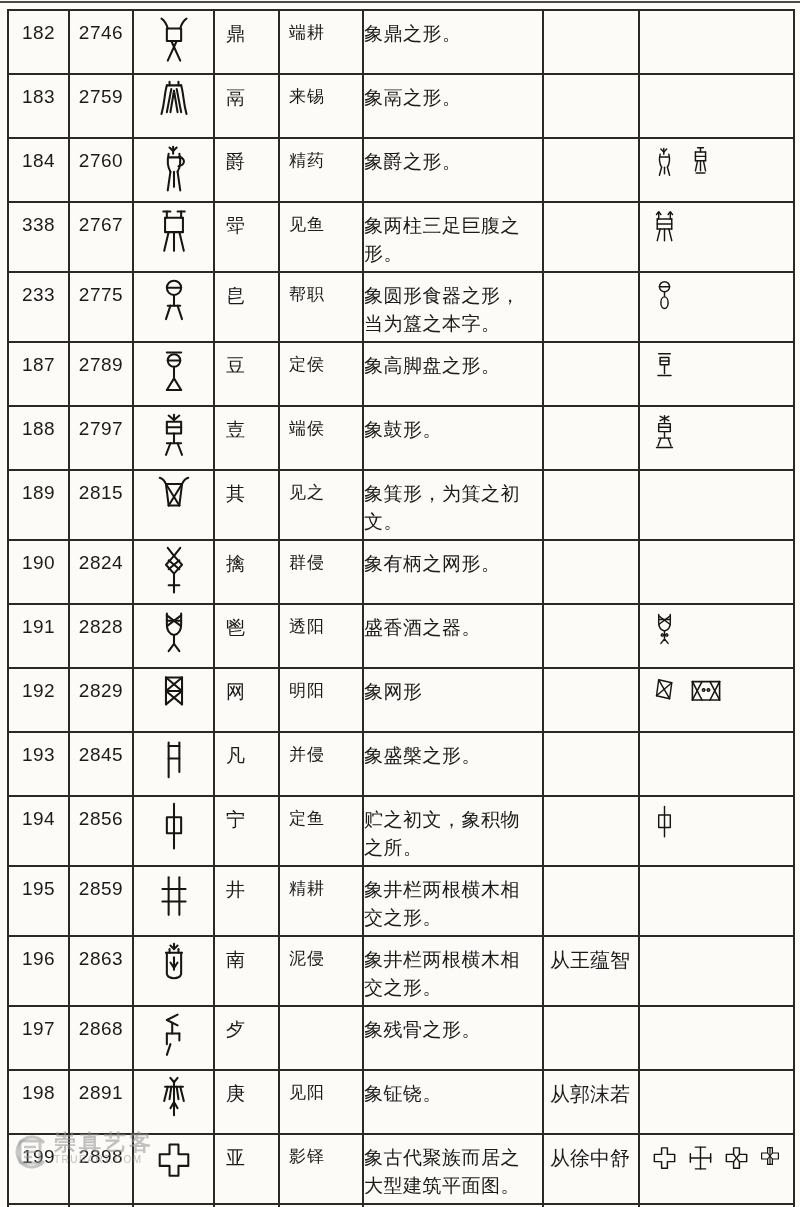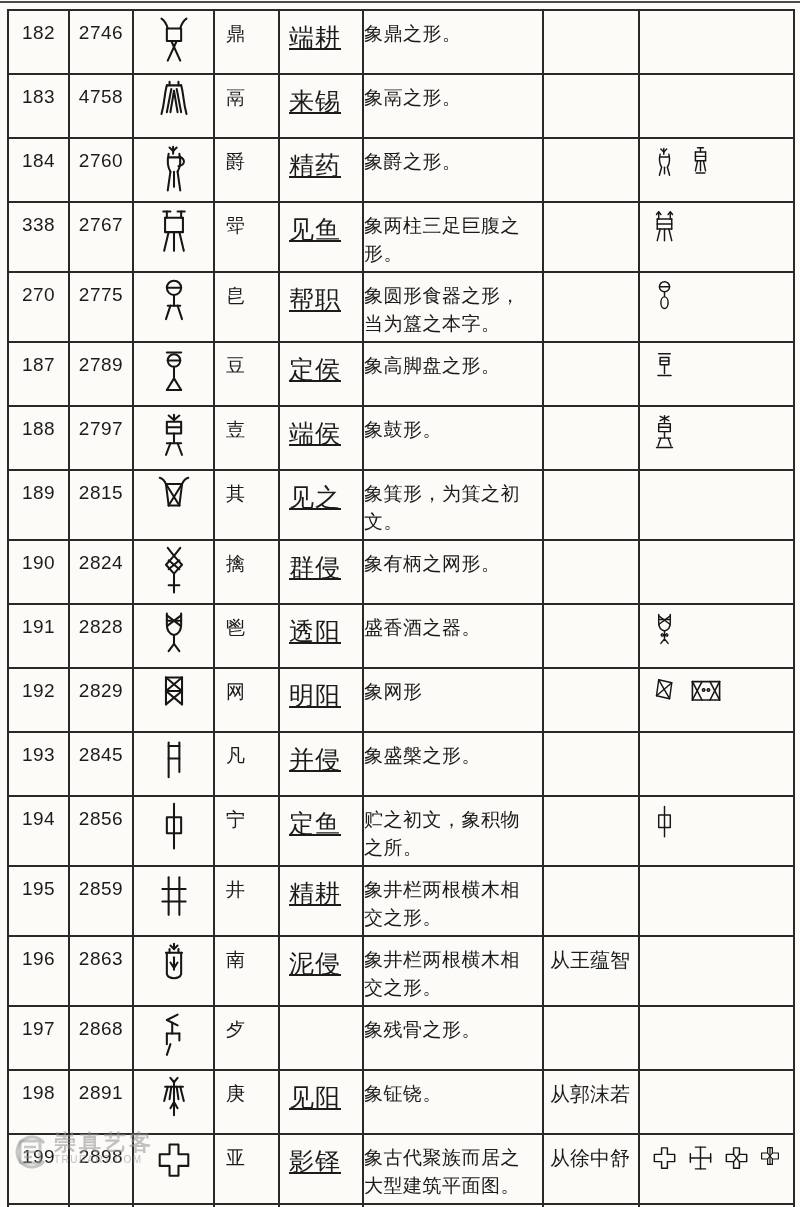--- a/index.html
+++ b/index.html
@@ -16,21 +16,21 @@
   }
   td{
     border:2px solid #2b2927;
     vertical-align:top;
     padding:8px 4px 3px 4px;
     overflow:hidden;
   }
   tr{height:59px;}
   .c-idx,.c-code{text-align:center;font-size:19px;letter-spacing:.5px;padding-top:11px;}
   .c-char{font-size:19px;padding-left:11px;padding-top:10px;}
-  .c-phon{font-size:25px;padding-left:9px;padding-top:10px;letter-spacing:1px;text-decoration:underline;}
+  .c-phon{font-size:17px;padding-left:9px;padding-top:10px;letter-spacing:1px;}
   .c-desc{font-size:19px;line-height:28px;padding-left:0;padding-top:9px;letter-spacing:.5px;}
   .c-attr{font-size:20px;padding-left:6px;padding-top:10px;}
   .c-glyph{text-align:center;padding-top:5px;}
   .c-var{padding:7px 2px 2px 10px;}
   .variants{display:flex;gap:7px;align-items:flex-start;}
   .glyph-box{display:inline-block;}
   svg.oracle-stroke{display:block;}
   .watermark{
     position:absolute;left:10px;top:1131px;z-index:6;
     display:flex;align-items:flex-start;gap:4px;
@@ -71,21 +71,21 @@
     <td class="c-char"><span>鼎</span></td>
     <td class="c-phon"><span>端耕</span></td>
     <td class="c-desc"><span>象鼎之形。</span></td>
     <td class="c-attr"><span></span></td>
     <td class="c-var">
             <span class="variants"></span>
           </td>
   </tr>
         <tr>
     <td class="c-idx"><span>183</span></td>
-    <td class="c-code"><span>4758</span></td>
+    <td class="c-code"><span>2759</span></td>
     <td class="c-glyph"><span class="glyph-box"><svg class="oracle-stroke" viewBox="0 0 40 56" width="36" height="50">
                 <path d="M12 6 H28" fill="none" stroke="#181614" stroke-width="2.3" stroke-linecap="round" stroke-linejoin="round"></path>
                 <path d="M15 6 V2" fill="none" stroke="#181614" stroke-width="2.3" stroke-linecap="round" stroke-linejoin="round"></path>
                 <path d="M25 6 V2" fill="none" stroke="#181614" stroke-width="2.3" stroke-linecap="round" stroke-linejoin="round"></path>
                 <path d="M12 6 C9 16 10 24 6 38" fill="none" stroke="#181614" stroke-width="2.3" stroke-linecap="round" stroke-linejoin="round"></path>
                 <path d="M28 6 C31 16 30 24 34 38" fill="none" stroke="#181614" stroke-width="2.3" stroke-linecap="round" stroke-linejoin="round"></path>
                 <path d="M17 10 L12 36" fill="none" stroke="#181614" stroke-width="2.3" stroke-linecap="round" stroke-linejoin="round"></path>
                 <path d="M23 10 L28 36" fill="none" stroke="#181614" stroke-width="2.3" stroke-linecap="round" stroke-linejoin="round"></path>
                 <path d="M20 12 L16 36" fill="none" stroke="#181614" stroke-width="2.3" stroke-linecap="round" stroke-linejoin="round"></path>
                 <path d="M20 12 L24 36" fill="none" stroke="#181614" stroke-width="2.3" stroke-linecap="round" stroke-linejoin="round"></path>
@@ -185,21 +185,21 @@
                   <path d="M10 26 H30" fill="none" stroke="#181614" stroke-width="2" stroke-linecap="round" stroke-linejoin="round"></path>
                   <path d="M14 26 L10 42" fill="none" stroke="#181614" stroke-width="2" stroke-linecap="round" stroke-linejoin="round"></path>
                   <path d="M26 26 L30 42" fill="none" stroke="#181614" stroke-width="2" stroke-linecap="round" stroke-linejoin="round"></path>
                   <path d="M20 26 V42" fill="none" stroke="#181614" stroke-width="2" stroke-linecap="round" stroke-linejoin="round"></path>
                 </svg>
               </span>
             </span>
           </td>
   </tr>
         <tr>
-    <td class="c-idx"><span>270</span></td>
+    <td class="c-idx"><span>233</span></td>
     <td class="c-code"><span>2775</span></td>
     <td class="c-glyph"><span class="glyph-box"><svg class="oracle-stroke" viewBox="0 0 40 56" width="36" height="50">
                 <path d="M12 11 A8 8 0 1 1 28 11 A8 8 0 1 1 12 11" fill="none" stroke="#181614" stroke-width="2.3" stroke-linecap="round" stroke-linejoin="round"></path>
                 <path d="M12 11 H28" fill="none" stroke="#181614" stroke-width="2.3" stroke-linecap="round" stroke-linejoin="round"></path>
                 <path d="M20 19 V31" fill="none" stroke="#181614" stroke-width="2.3" stroke-linecap="round" stroke-linejoin="round"></path>
                 <path d="M13 31 H27" fill="none" stroke="#181614" stroke-width="2.3" stroke-linecap="round" stroke-linejoin="round"></path>
                 <path d="M16 31 L11 46" fill="none" stroke="#181614" stroke-width="2.3" stroke-linecap="round" stroke-linejoin="round"></path>
                 <path d="M24 31 L29 46" fill="none" stroke="#181614" stroke-width="2.3" stroke-linecap="round" stroke-linejoin="round"></path>
               </svg></span></td>
     <td class="c-char"><span>皀</span></td>

